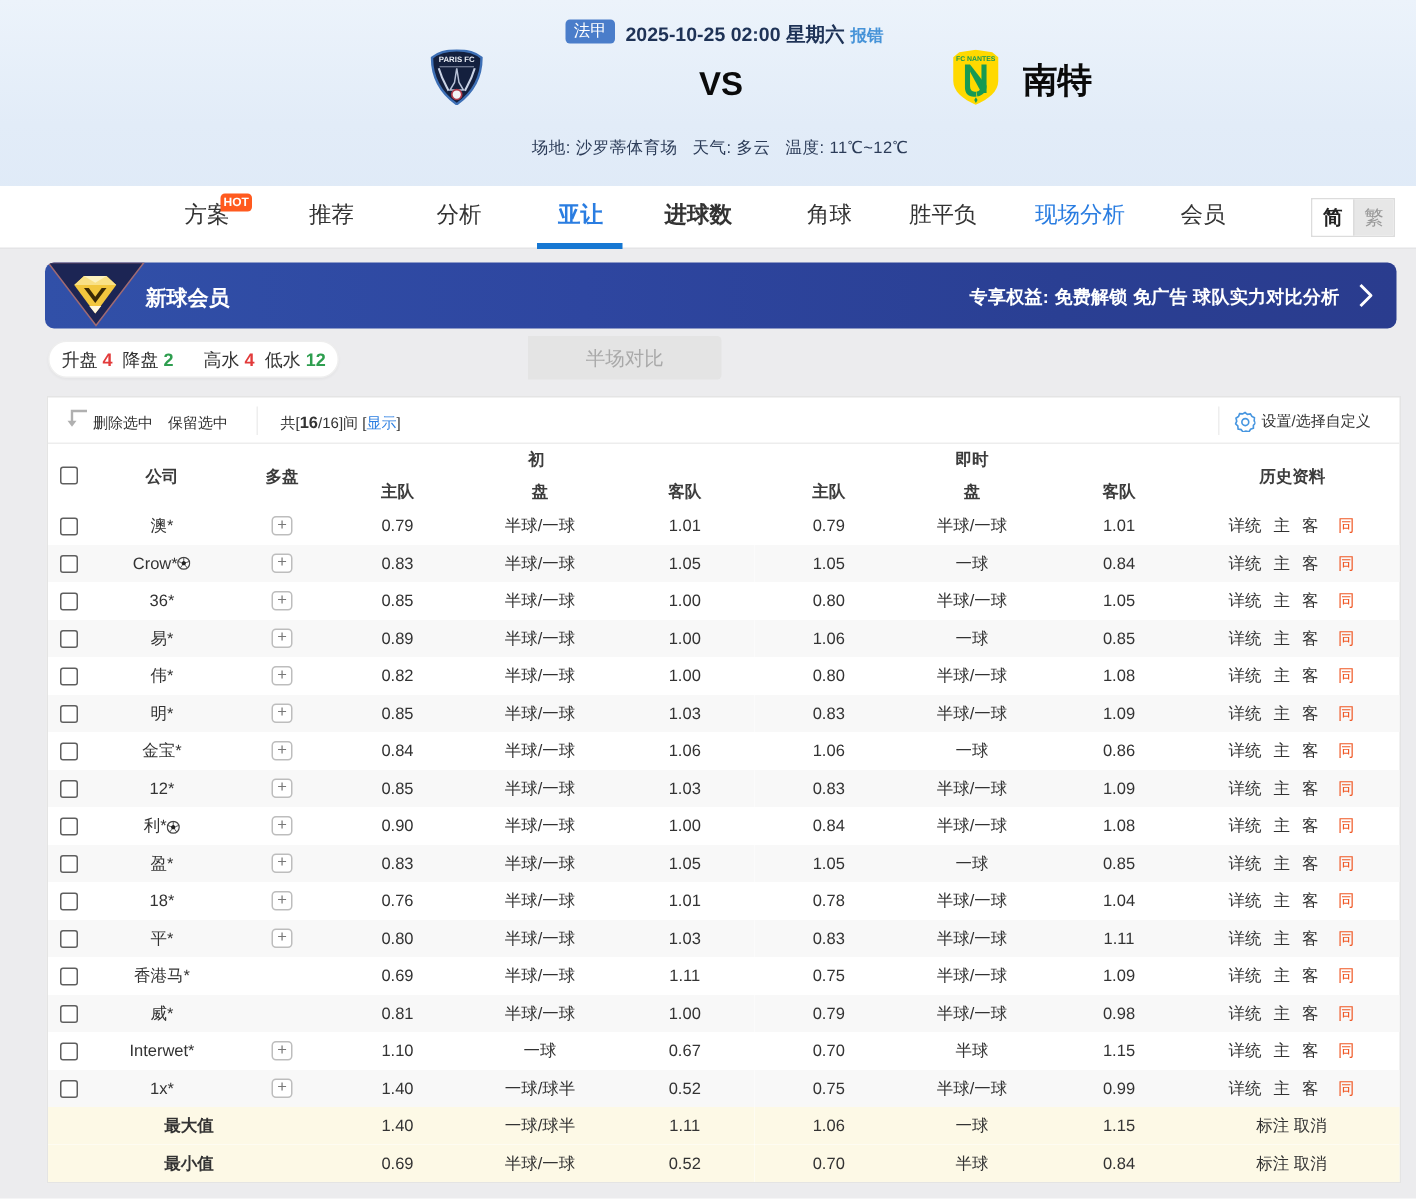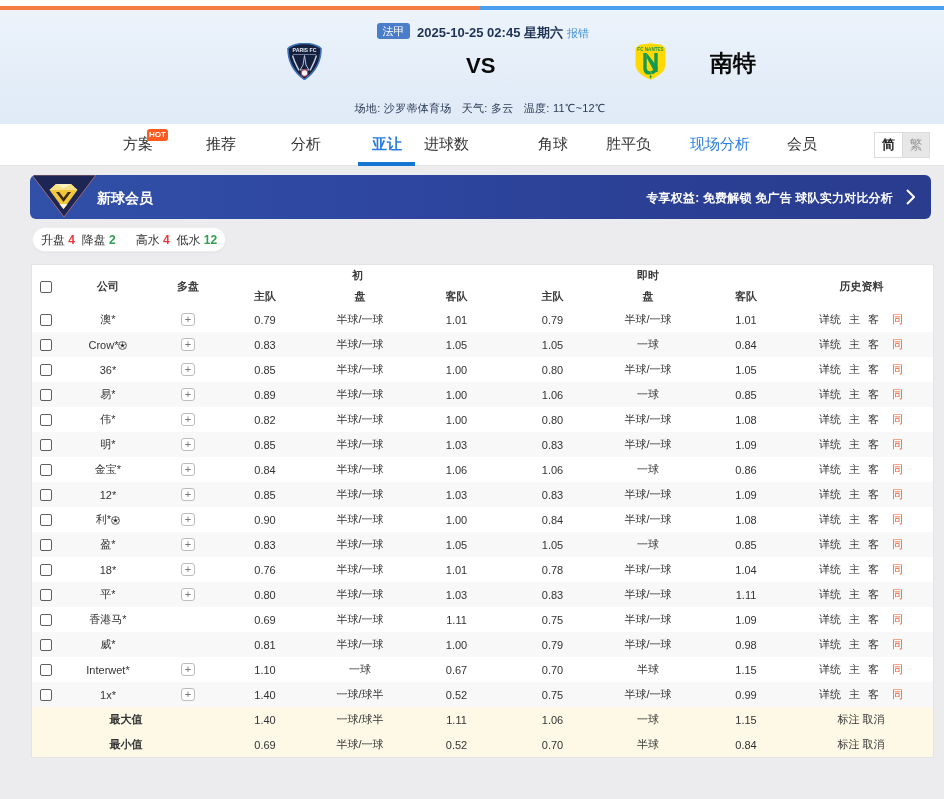--- a/index.html
+++ b/index.html
@@ -1,29 +1,29 @@
 <!DOCTYPE html>
 <html><head>
 <meta charset="utf-8">
 <style>
 * { margin:0; padding:0; box-sizing:border-box; }
 html,body { width:944px; height:799px; overflow:hidden; }
 body { font-family:"Liberation Sans", sans-serif; background:#ececee; position:relative; }
 .topwhite { position:absolute; left:0; top:0; width:944px; height:6px; background:#fffefa; }
 .bar-o { position:absolute; left:0; top:6px; width:480px; height:4px; background:#f87a43; }
 .bar-b { position:absolute; left:480px; top:6px; width:464px; height:4px; background:#4aa0ef; }
-.header { position:absolute; left:0; top:10px; width:944px; height:138px; background:linear-gradient(180deg,#ecf3fb 0%,#e2ecf8 60%,#dfeaf7 100%); }
+.header { position:absolute; left:0; top:0; width:944px; height:138px; background:linear-gradient(180deg,#ecf3fb 0%,#e2ecf8 60%,#dfeaf7 100%); }
 .tag-league { position:absolute; left:377px; top:13px; width:33px; height:16px; line-height:16px; text-align:center; background:#4a7dca; color:#fff; font-size:11px; border-radius:3px; }
 .match-date { position:absolute; left:417px; top:14px; color:#1e3256; font-size:13px; font-weight:bold; }
-.report-err { position:absolute; left:567px; top:16px; color:#4693d8; font-size:11px; }
+.report-err { position:absolute; left:567px; top:16px; color:#4693d8; font-size:11px;font-weight:bold; }
 .team-home { position:absolute; left:125px; top:38px; font-size:23px; font-weight:bold; color:#0a0a0a; }
 .logo-home { position:absolute; left:286px; top:33px; }
 .vs { position:absolute; left:466px; top:43px; font-size:22px; font-weight:bold; color:#0a0a0a; }
 .logo-away { position:absolute; left:632px; top:33px; }
-.team-away { position:absolute; left:682px; top:38px; font-size:23px; font-weight:bold; color:#0a0a0a;margin-left:28px; }
+.team-away { position:absolute; left:682px; top:38px; font-size:23px; font-weight:bold; color:#0a0a0a; }
 .hrow3 { position:absolute; left:0; top:91px; width:960px; text-align:center; font-size:11px; letter-spacing:0.3px; color:#2c3c58; }
 .nav { position:absolute; left:0; top:124px; width:944px; height:42px; background:#fff; border-bottom:1px solid #e4e4e6; }
 .tab { position:absolute; top:0; height:41px; line-height:40px; font-size:15px; color:#333; }
 .tab.active { color:#2a7de1; font-weight:bold; }
 .underline { position:absolute; left:358px; top:38px; width:57px; height:3.5px; background:#1677d2; }
 .hot { position:absolute; left:147px; top:5px; width:21px; height:12px; line-height:12px; text-align:center; background:#ff5a1f; color:#fff; font-size:8px; font-weight:bold; border-radius:3px 3px 3px 0; }
 .lang { position:absolute; left:874px; top:8px; width:56px; height:26px; border:1px solid #dcdcdc; display:flex; }
 .lang div { width:27px; height:24px; line-height:24px; text-align:center; font-size:13px; }
 .lang .cn { background:#fff; color:#222; font-weight:bold; }
 .lang .tw { background:#e7e7e7; color:#999; border-left:1px solid #dcdcdc; }
@@ -59,21 +59,21 @@
 .cb { display:inline-block; width:12px; height:12px; border:1px solid #5f5f5f; border-radius:2px; background:#fff; vertical-align:middle; }
 .ball { display:inline-block; vertical-align:-1.5px; }
 </style>
 </head>
 <body>
 <div class="topwhite"></div>
 <div class="bar-o"></div>
 <div class="bar-b"></div>
 <div class="header">
   <span class="tag-league">法甲</span>
-  <span class="match-date">2025-10-25 02:45 星期六</span>
+  <span class="match-date">2025-10-25 02:00 星期六</span>
   <span class="report-err">报错</span>
   <span class="logo-home"><svg width="37" height="37" viewBox="0 0 37 37">
         <path d="M18.5 0.5 C25 0.5 31.5 2.5 35 5.5 C35 16 32 27 18.5 36.5 C5 27 2 16 2 5.5 C5.5 2.5 12 0.5 18.5 0.5 Z" fill="#14203e" stroke="#3d6fb5" stroke-width="1.6"></path>
         <text x="18.5" y="8.6" font-size="5.2" fill="#e8ecf4" text-anchor="middle" font-weight="bold" font-family="Liberation Sans">PARIS FC</text>
         <path d="M7 11.5 L30 11.5" stroke="#8a93ad" stroke-width="0.8"></path>
         <path d="M6.5 12.5 C9 21 12 25 13 27.5 M30.5 12.5 C28 21 25 25 24 27.5" stroke="#c9d2e4" stroke-width="1.4" fill="none"></path>
         <path d="M18.5 12.5 L20 22 L23 27 L14 27 L17 22 Z" fill="none" stroke="#b8c2d8" stroke-width="1"></path>
         <circle cx="18.5" cy="30" r="3.3" fill="#f3f4f6" stroke="#b03a4a" stroke-width="1.1"></circle>
       </svg></span>
   <span class="vs">VS</span>
@@ -87,21 +87,21 @@
       </svg></span>
   <span class="team-away">南特</span>
   <div class="hrow3">场地: 沙罗蒂体育场&nbsp;&nbsp;&nbsp;天气: 多云&nbsp;&nbsp;&nbsp;温度: 11℃~12℃</div>
 </div>
 <div class="nav">
   <span class="tab" style="left:123px;">方案</span>
   <span class="hot">HOT</span>
   <span class="tab" style="left:206px;">推荐</span>
   <span class="tab" style="left:291px;">分析</span>
   <span class="tab active" style="left:372px;">亚让</span>
-  <span class="tab" style="left:424px;">进球数</span>
+  <span class="tab" style="left:443px;font-weight:bold;">进球数</span>
   <span class="tab" style="left:538px;">角球</span>
   <span class="tab" style="left:606px;">胜平负</span>
   <span class="tab" style="left:690px; color:#2a7de1;">现场分析</span>
   <span class="tab" style="left:787px;">会员</span>
   <div class="underline"></div>
   <div class="lang">
       <div class="cn">简</div>
       <div class="tw">繁</div>
     </div>
 </div>
@@ -117,22 +117,39 @@
     <polygon points="27.2,17 35.8,17 31.5,22.8" fill="#f2c73e"></polygon>
   </svg>
   <span class="title">新球会员</span>
   <span class="right">专享权益: 免费解锁 免广告 球队实力对比分析</span>
   <svg class="chevsvg" style="position:absolute; right:16px; top:14px;" width="10" height="16" viewBox="0 0 10 16">
       <path d="M2 1 L9 8 L2 15" stroke="#fff" stroke-width="2" fill="none"></path>
     </svg>
 </div>
 <div class="pill"><span style="margin-left:8px;">升盘 <b class="red">4</b>&nbsp;&nbsp;降盘 <b class="green">2</b>&nbsp;&nbsp;&nbsp;&nbsp;&nbsp;&nbsp;高水 <b class="red">4</b>&nbsp;&nbsp;低水 <b class="green">12</b></span></div>
 <div class="toggle">
+    <div class="off">半场对比</div>
   </div>
 <div class="tablebox">
+  <div class="toolbar">
+    <svg style="position:absolute;left:12px;top:6px;" width="15" height="16" viewBox="0 0 15 16">
+        <path d="M14 3 L4 3 L4 12" stroke="#b0b0b0" stroke-width="1.6" fill="none"></path>
+        <path d="M1 9.5 L4 13.5 L7 9.5" fill="#b0b0b0"></path>
+      </svg>
+    <span class="t1">删除选中</span>
+      <span class="t2">保留选中</span>
+    <span class="sep1"></span>
+    <span class="cnt">共[<b>16</b>/16]间 [<span class="show">显示</span>]</span>
+    <span class="sep2"></span>
+    <svg style="position:absolute;left:791px;top:9px;" width="14" height="14" viewBox="0 0 14 14">
+        <path d="M7 1 L8.6 2.2 L10.6 1.9 L11.6 3.6 L13.4 4.5 L13.1 6.5 L14 8 L12.6 9.5 L12.6 11.5 L10.7 12.2 L9.6 13.9 L7.6 13.4 L5.7 14 L4.4 12.4 L2.4 12 L2.2 10 L0.7 8.6 L1.5 6.8 L1 4.8 L2.7 3.7 L3.4 1.8 L5.4 1.9 Z" fill="none" stroke="#4796e0" stroke-width="1.1"></path>
+        <circle cx="7.2" cy="7.4" r="2.3" fill="none" stroke="#4796e0" stroke-width="1.1"></circle>
+      </svg>
+    <span class="rgt">设置/选择自定义</span>
+  </div>
   <table>
     <colgroup>
       <col style="width:28px">
         <col style="width:96px">
         <col style="width:64px">
       <col style="width:90px">
         <col style="width:100px">
         <col style="width:93px">
       <col style="width:99px">
         <col style="width:92px">

